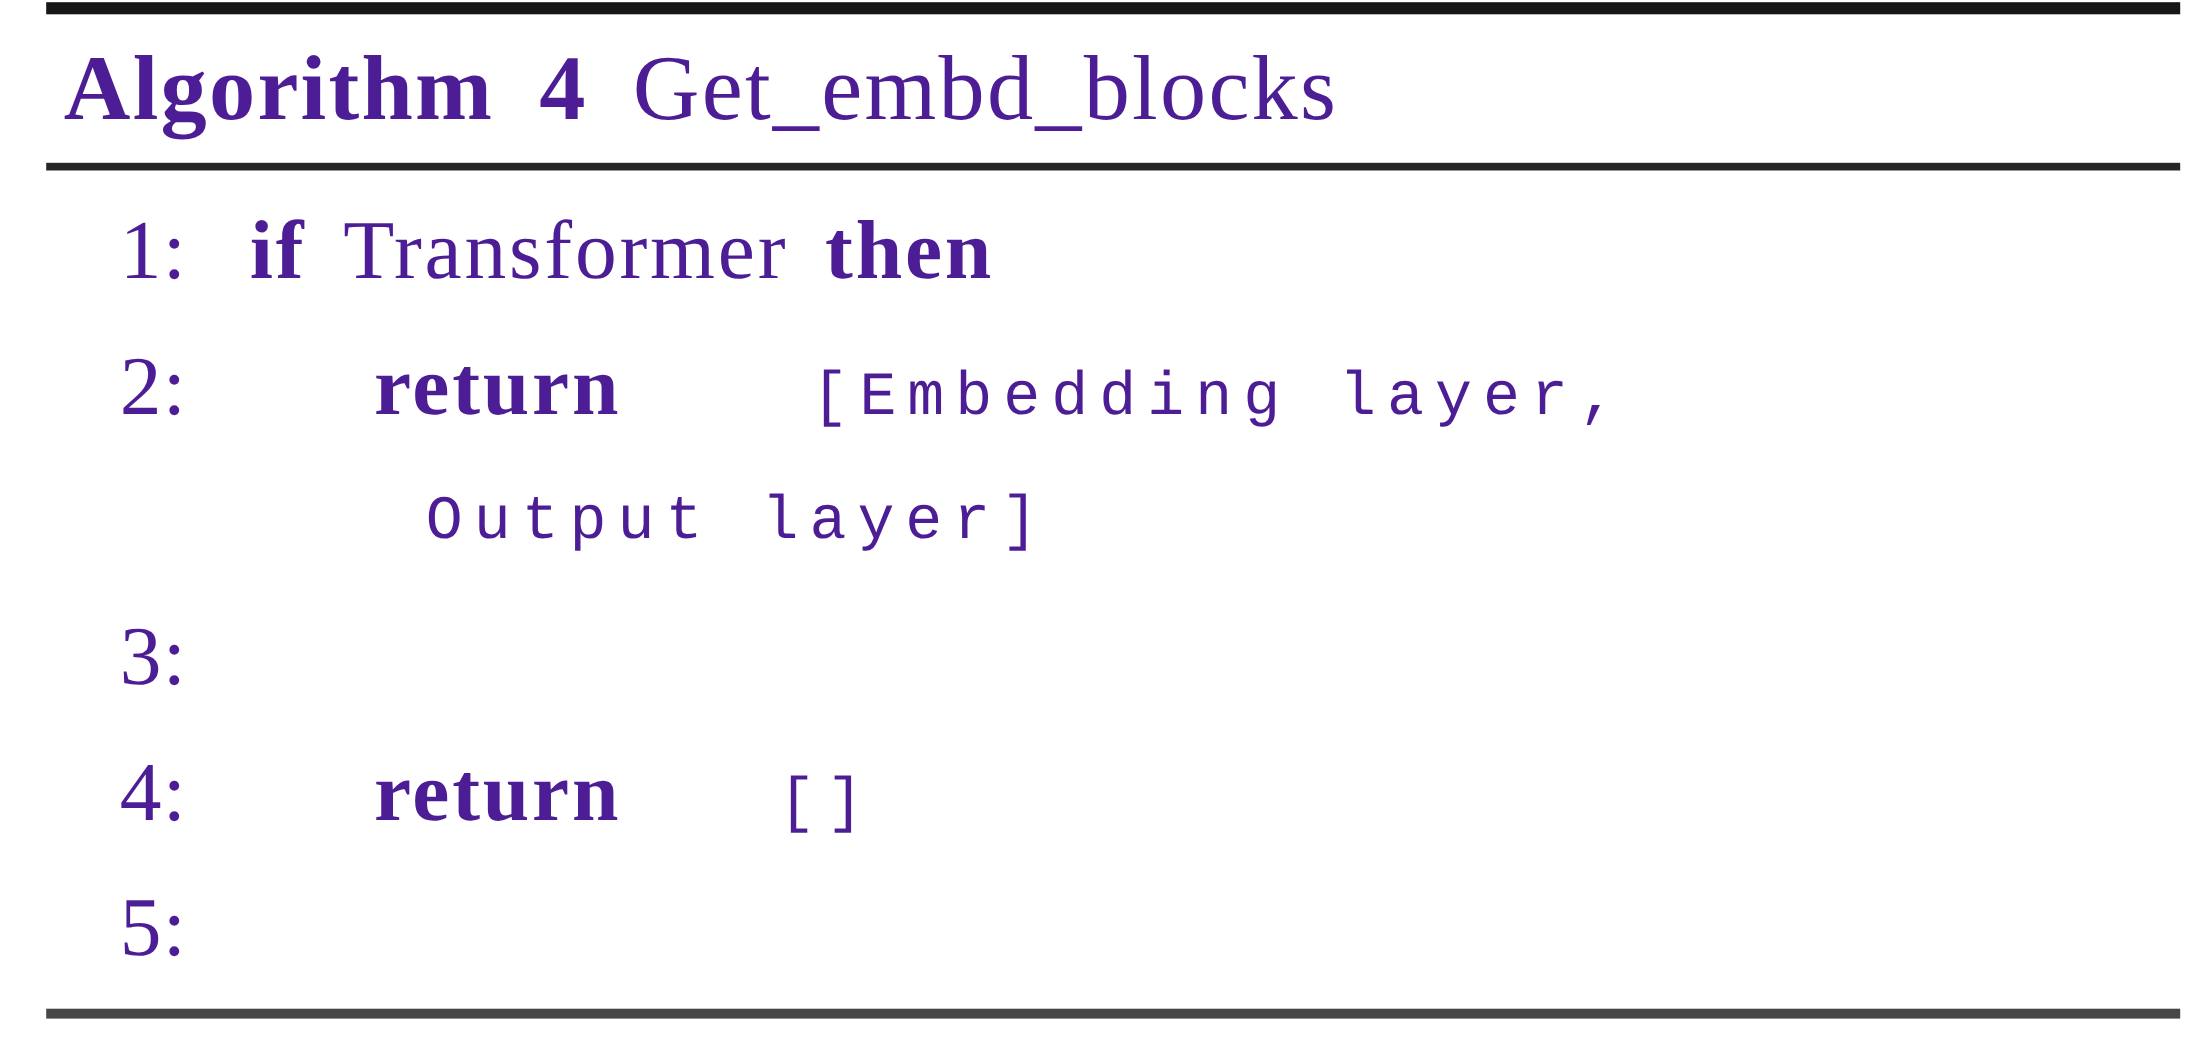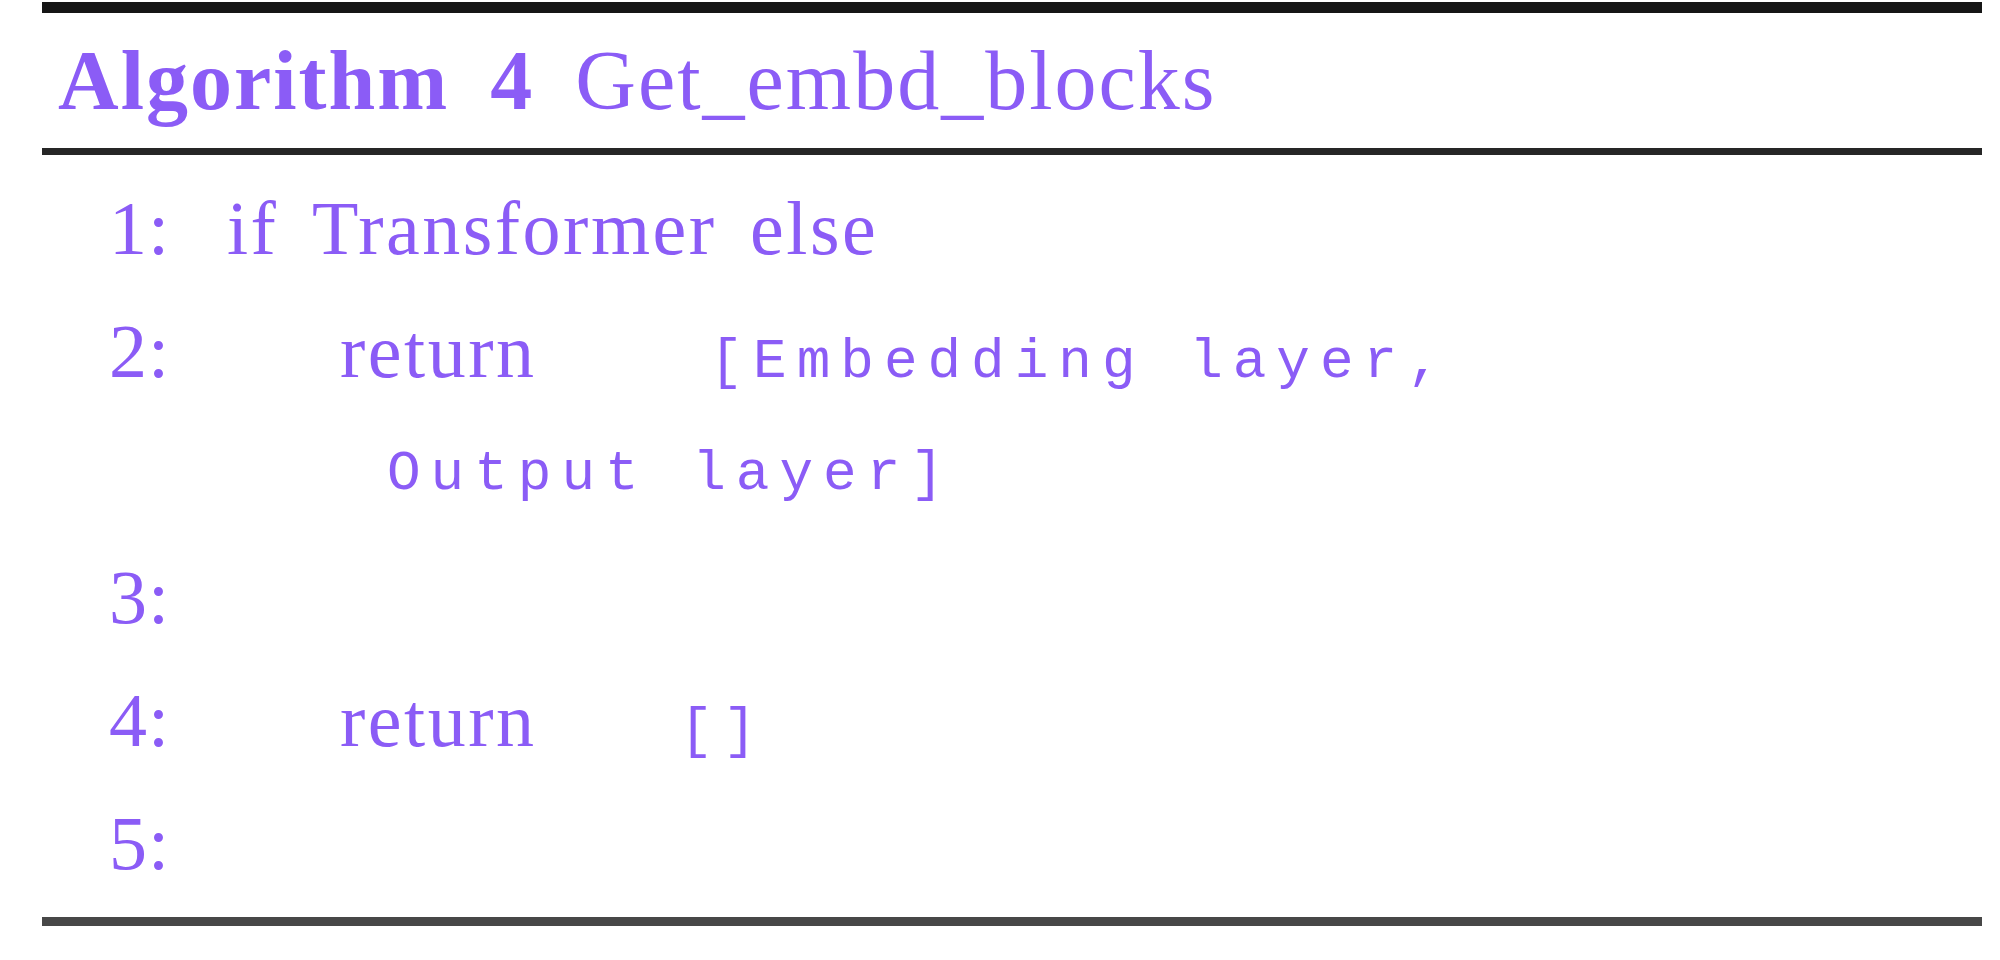--- a/index.html
+++ b/index.html
@@ -7,21 +7,21 @@
     padding: 0;
     background: #ffffff;
   }
   .canvas {
     position: relative;
     width: 2000px;
     height: 960px;
     background: #ffffff;
     overflow: hidden;
     font-family: "Liberation Serif", serif;
-    color: #8b5cf6;
+    color: #4c1d95;
   }
   .algorithm {
     position: absolute;
     left: 42px;
     top: 2px;
     width: 1940px;
   }
   .rule {
     width: 100%;
     background: #1a1a1a;
@@ -62,21 +62,21 @@
     text-align: right;
     font-size: 76px;
     letter-spacing: 1px;
   }
   .gap1 { display: inline-block; width: 57px;  flex: 0 0 57px; }
   .gap2 { display: inline-block; width: 170px; flex: 0 0 170px; }
   .gap-cont { display: inline-block; width: 217px; flex: 0 0 217px; }
   .sp-wide   { display: inline-block; width: 173px; flex: 0 0 173px; }
   .sp-narrow { display: inline-block; width: 143px; flex: 0 0 143px; }
 
-  .kw { font-weight: normal; }
+  .kw { font-weight: bold; }
   .plain { font-weight: normal; }
   .code {
     font-family: "Liberation Mono", "DejaVu Sans Mono", monospace;
     font-size: 56px;
     letter-spacing: 10px;
     word-spacing: 0;
     font-weight: normal;
   }
 </style>
 </head>
@@ -95,21 +95,21 @@
 
     <div class="body">
 
       <div class="line">
         <span class="num">1:</span>
         <span class="gap1"></span>
         <span class="kw">if</span>
         <span class="plain"> </span>
         <span class="plain">Transformer</span>
         <span class="plain"> </span>
-        <span class="kw">else</span>
+        <span class="kw">then</span>
       </div>
 
       <div class="line">
         <span class="num">2:</span>
         <span class="gap2"></span>
         <span class="kw">return</span>
         <span class="sp-wide"></span>
         <span class="code">[Embedding layer,</span>
       </div>
 

